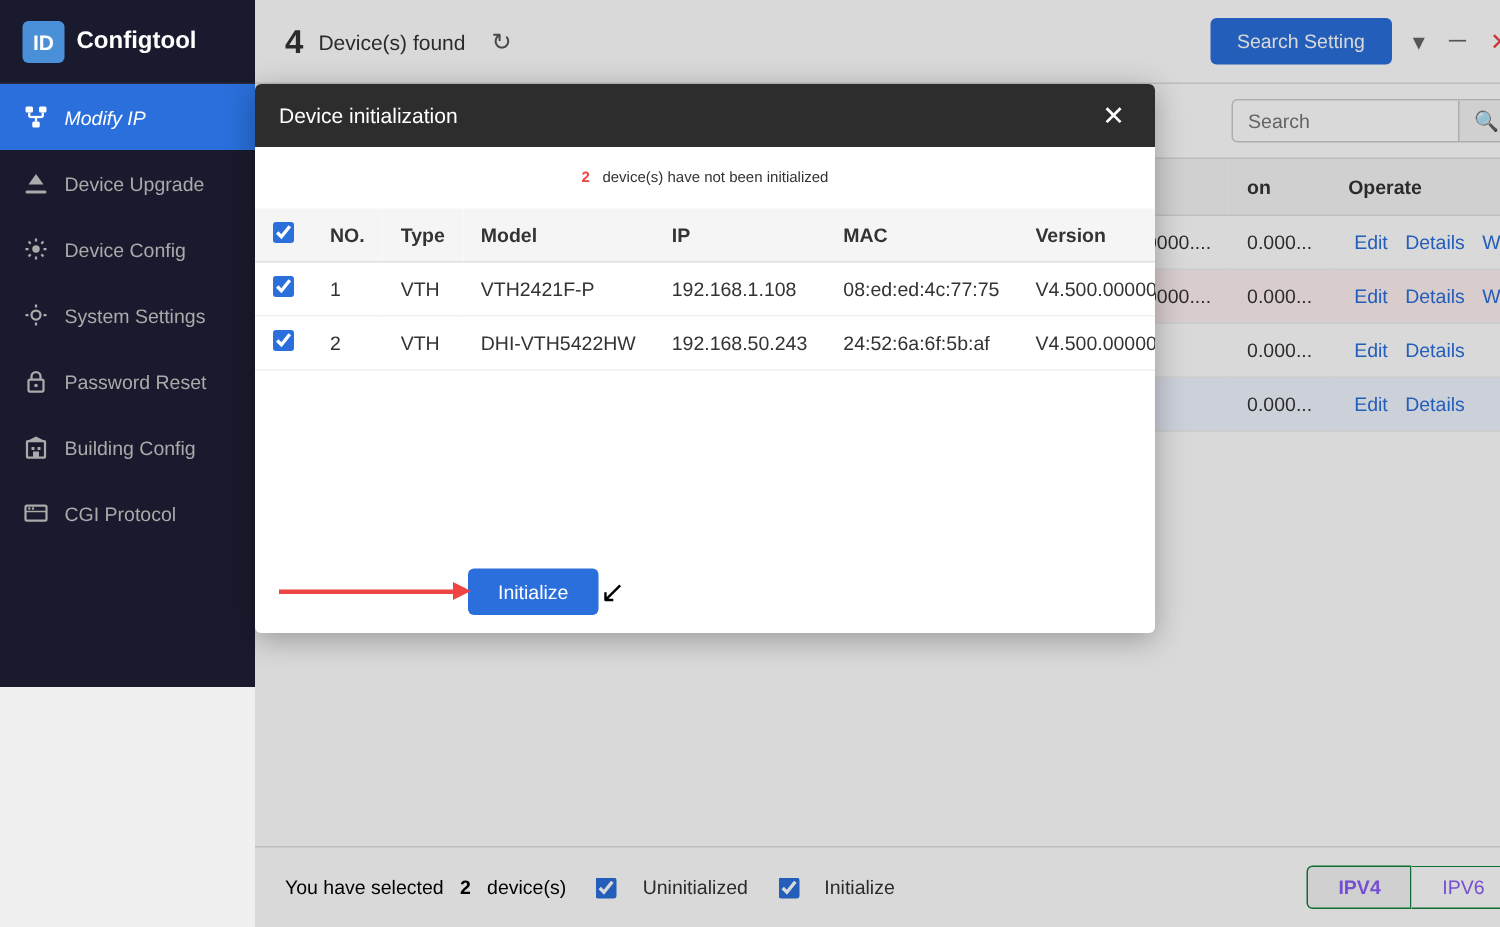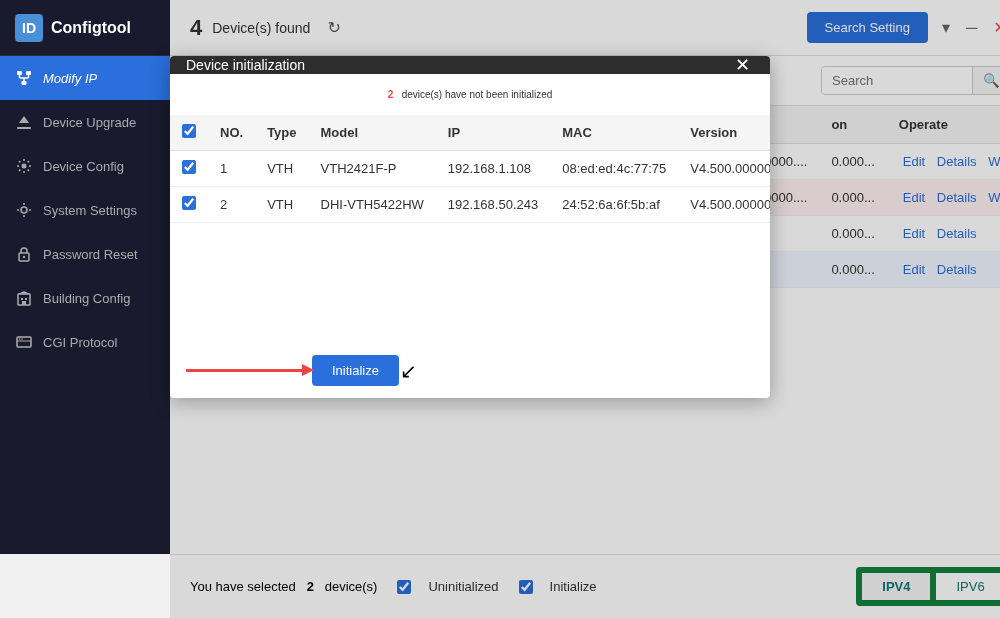--- a/index.html
+++ b/index.html
@@ -2,21 +2,21 @@
 <html><head>
   <meta charset="utf-8">
   <style>
     * { box-sizing: border-box; margin: 0; padding: 0; }
     body { font-family: 'Segoe UI', Arial, sans-serif; font-size: 13px; background: #f0f0f0; width: 1000px; height: 618px; overflow: hidden; display: flex; }
 
     
     .sidebar {
       width: 170px;
       background: #1a1a2e;
-      height: 554px;
+      height: 458px;
       display: flex;
       flex-direction: column;
       flex-shrink: 0;
     }
     .sidebar-logo {
       display: flex;
       align-items: center;
       padding: 12px 15px;
       color: white;
       font-size: 16px;
@@ -239,26 +239,26 @@
     .checkbox-label {
       display: flex;
       align-items: center;
       gap: 17px;
       font-size: 13px;
       color: #333;
     }
     .checkbox-label input { accent-color: #2a6fdb; }
     .footer-btns { margin-left: auto; display: flex; gap: 0; }
     .ipv-btn {
-      border: 6px solid #15803d;
+      border: 1px solid #15803d;
       background: white;
       padding: 6px 20px;
       cursor: pointer;
       font-size: 13px;
-      color: #0f766e;
+      color: #8b5cf6;
     }
     .ipv-btn.active {
       background: #f5f5f5;
       font-weight: bold;
     }
     .ipv-btn:first-child { border-radius: 4px 0 0 4px; }
     .ipv-btn:last-child { border-radius: 0 4px 4px 0; border-left: none; }
 
     
     .modal-overlay {
@@ -276,21 +276,21 @@
       margin-top: 56px;
       margin-left: 0;
       border-radius: 4px;
       box-shadow: 0 4px 20px rgba(0,0,0,0.3);
       overflow: hidden;
       position: relative;
     }
     .modal-header {
       background: #2d2d2d;
       color: white;
-      padding: 0 16px;
+      padding: 12px 16px;
       display: flex;
       align-items: center;
       justify-content: space-between;
     }
     .modal-title { font-size: 14px; font-weight: 500; }
     .modal-close {
       background: transparent;
       border: none;
       color: white;
       font-size: 18px;

